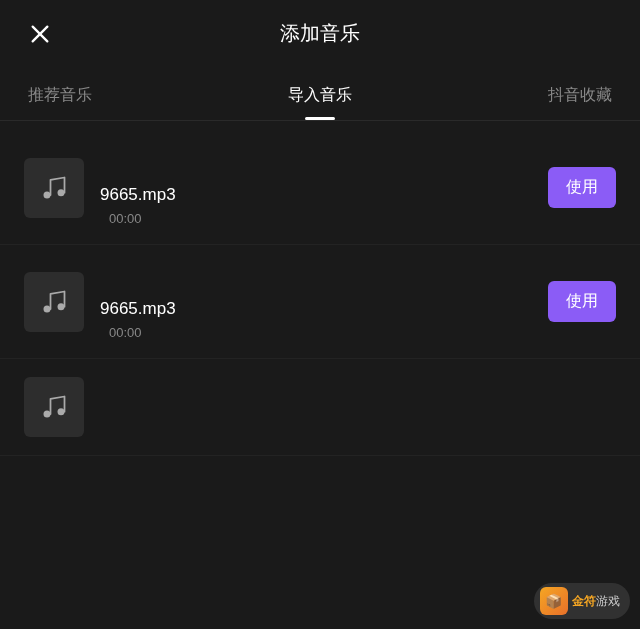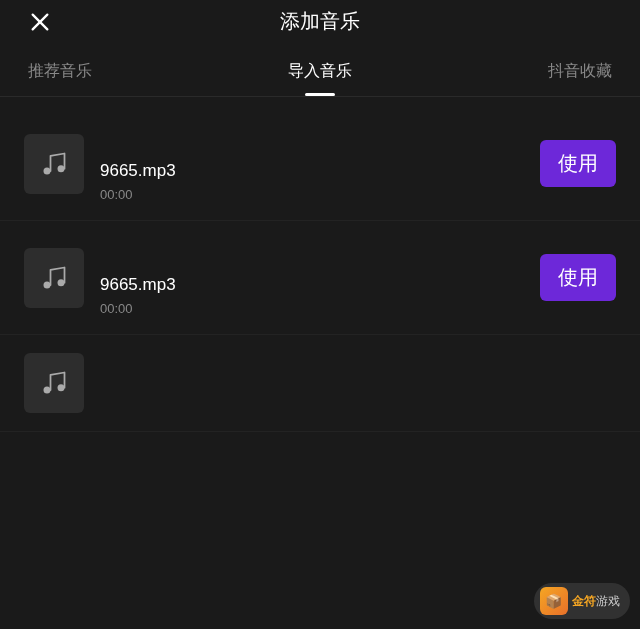--- a/index.html
+++ b/index.html
@@ -11,21 +11,21 @@
       color: #ffffff;
       overflow: hidden;
       position: relative;
     }
 
     
     .header {
       display: flex;
       align-items: center;
       justify-content: center;
-      padding: 8px 24px;
+      padding: 20px 24px;
       position: relative;
     }
     .close-btn {
       position: absolute;
       left: 24px;
       top: 50%;
       transform: translateY(-50%);
       width: 32px;
       height: 32px;
       display: flex;
@@ -110,28 +110,29 @@
       color: #ffffff;
       margin-bottom: 6px;
       white-space: nowrap;
       overflow: hidden;
       text-overflow: ellipsis;
       margin-top: 36px;
     }
     .music-duration {
       font-size: 13px;
       color: #888888;
+      margin-left: 9px;
     }
     .use-btn {
-      background-color: #6d28d9;
+      background-color: #8b5cf6;
       color: #ffffff;
       border: none;
       border-radius: 6px;
       padding: 10px 18px;
-      font-size: 20px;
+      font-size: 16px;
       cursor: pointer;
       white-space: nowrap;
       flex-shrink: 0;
     }
 
     
     .watermark {
       position: absolute;
       bottom: 10px;
       right: 10px;

